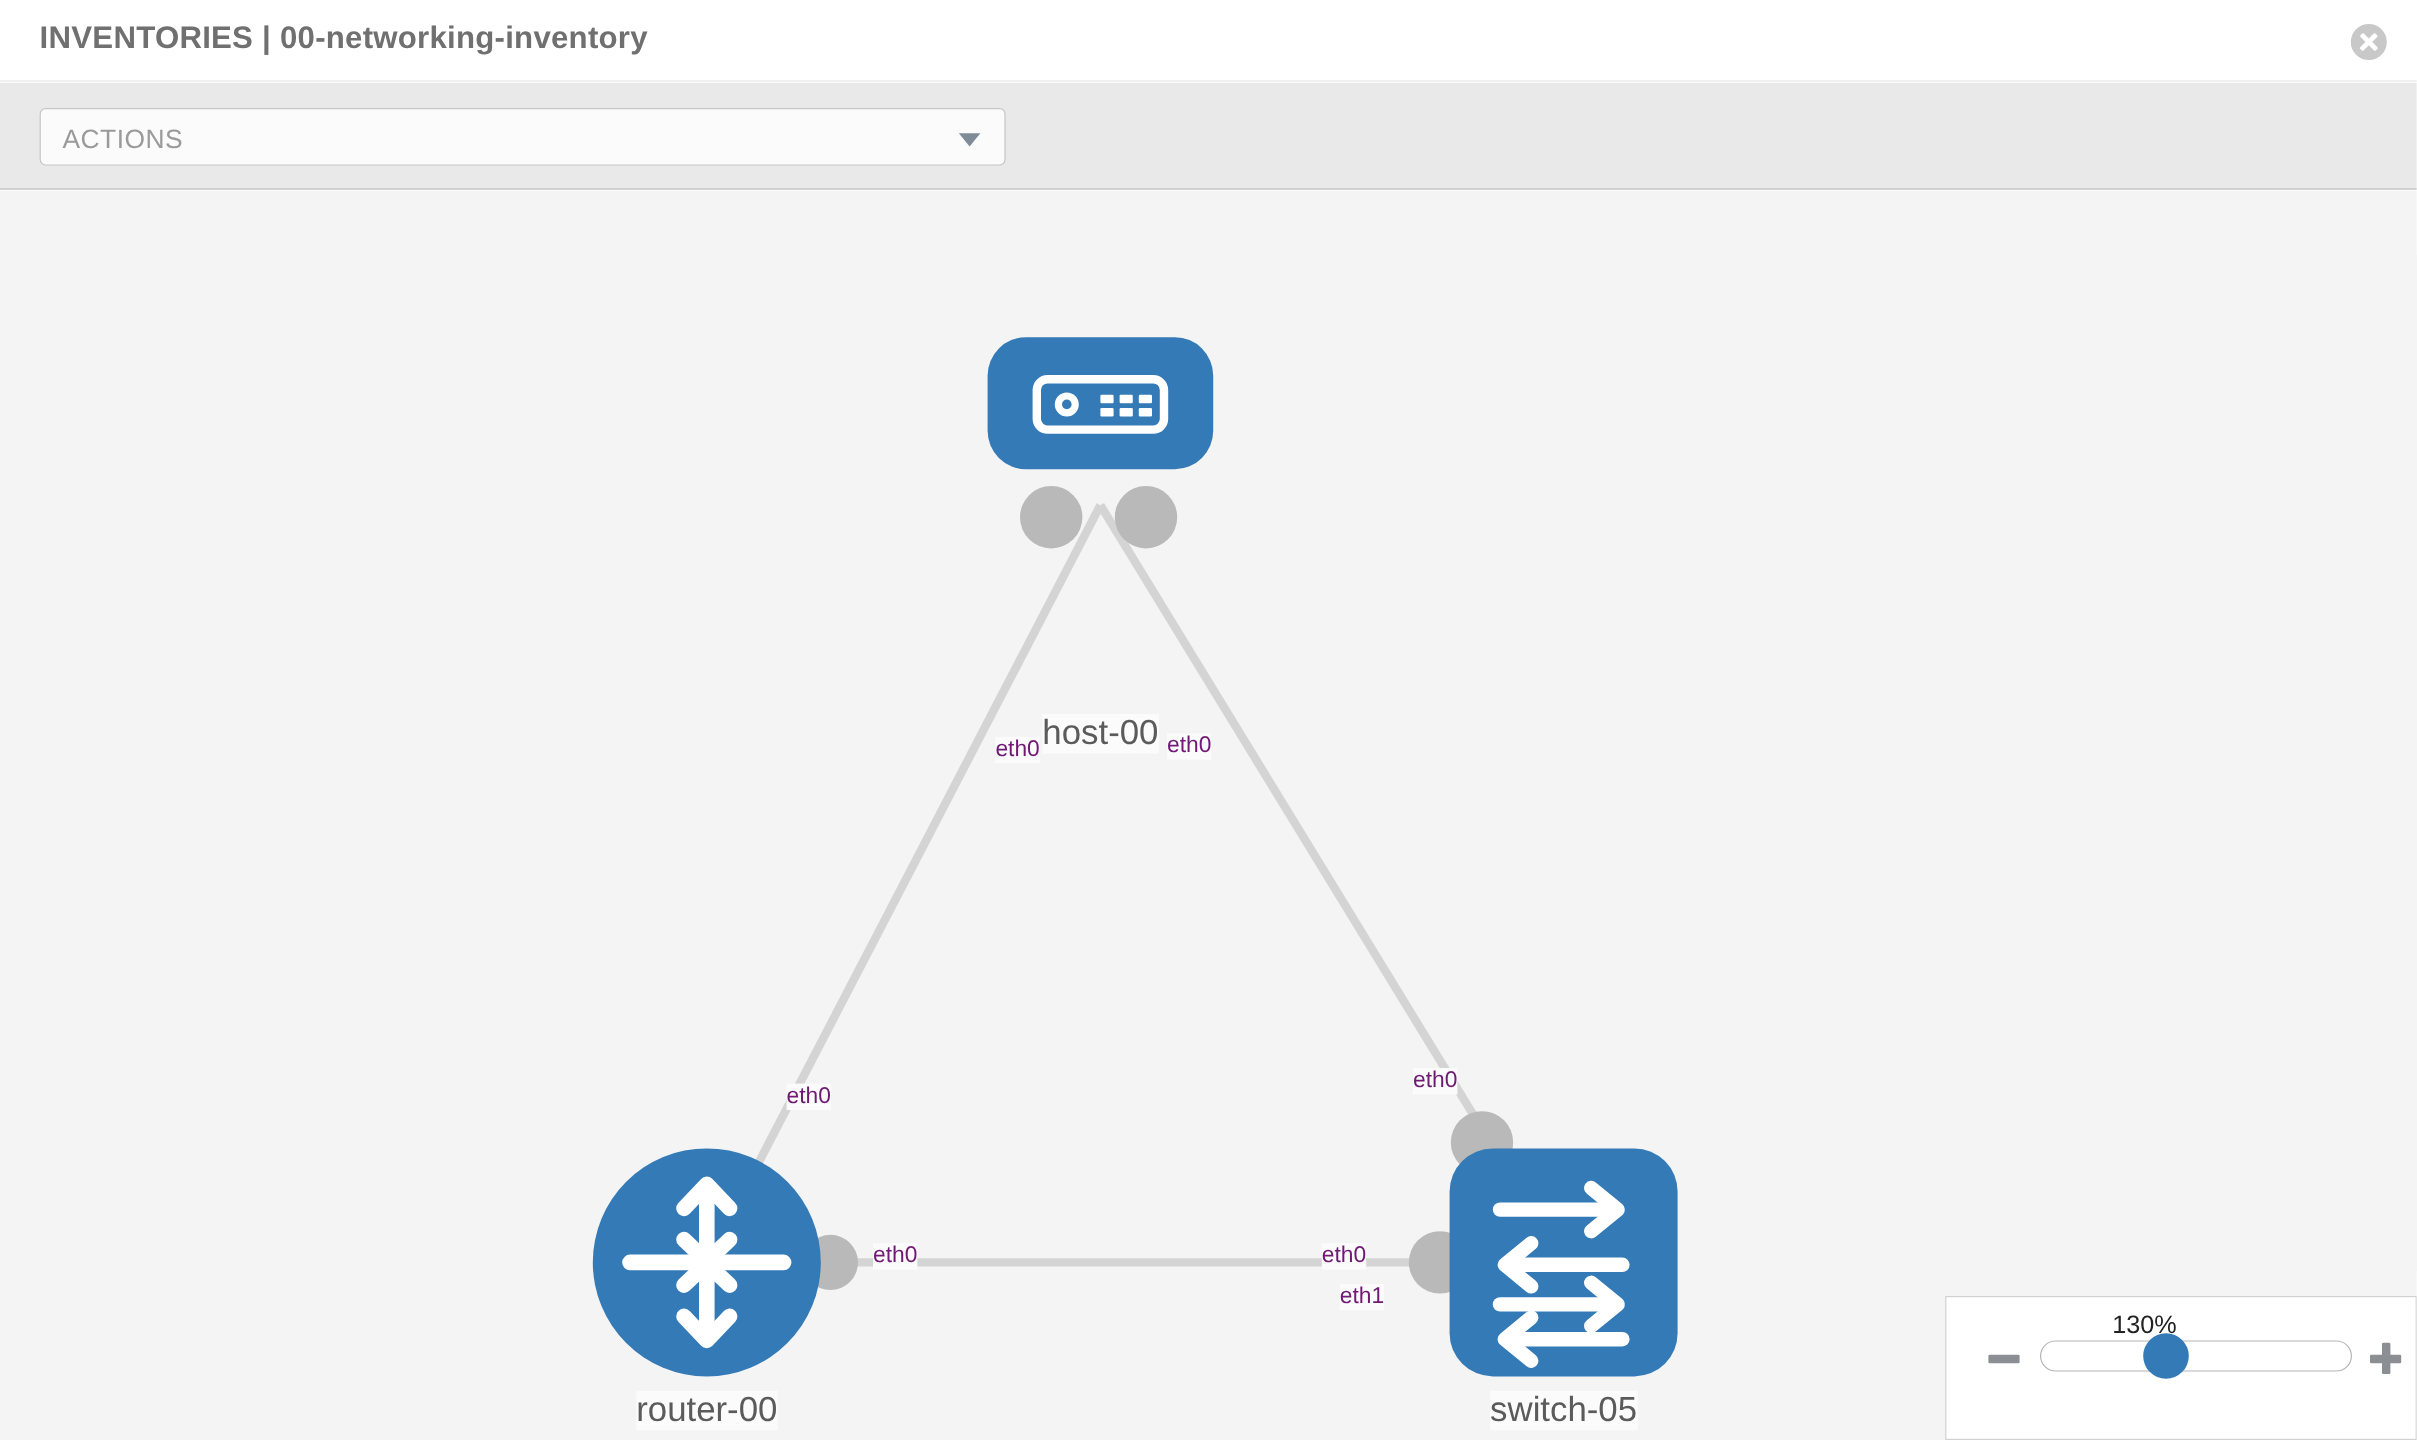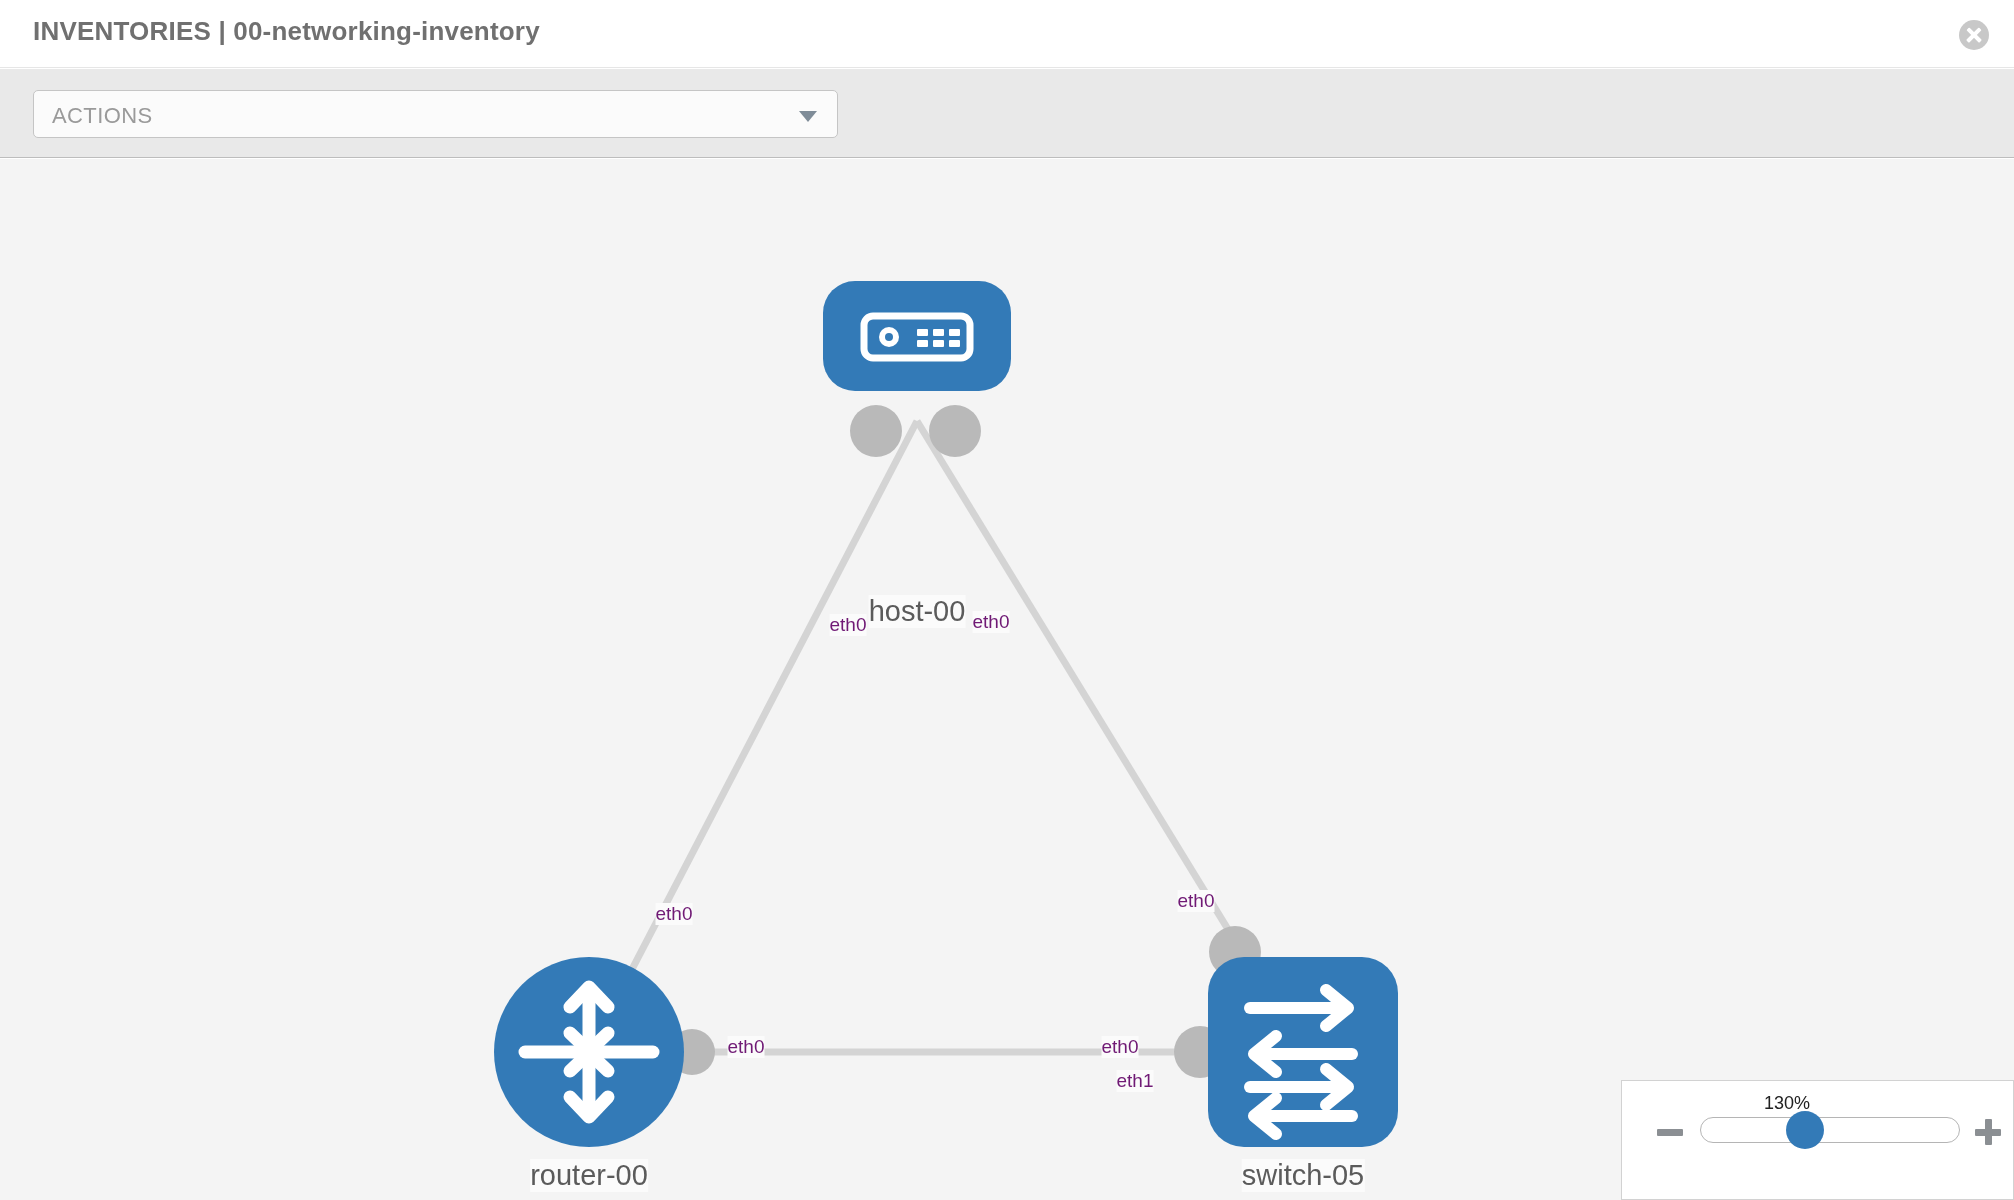--- a/index.html
+++ b/index.html
@@ -113,21 +113,21 @@
 
   
   .zoom-panel {
     position: absolute; left: 1621px; top: 1080px;
     width: 393px; height: 120px;
     background: #ffffff;
     border: 1px solid #d2d2d2;
   }
   .zoom-value {
     position: absolute; left: 0; top: 12px; width: 330px;
-    text-align: center; font-size: 18px; color: #222;
+    text-align: center; font-size: 21px; color: #222;
   }
   .zoom-minus, .zoom-plus {
     position: absolute; top: 48px; cursor: pointer;
   }
   .zoom-minus { left: 35px; width: 26px; height: 7px; background: #8b8f93; border-radius: 1px; }
   .zoom-plus  { left: 353px; width: 26px; height: 26px; top: 38px; }
   .zoom-plus::before, .zoom-plus::after {
     content:""; position:absolute; background:#8b8f93; border-radius:1px;
   }
   .zoom-plus::before { left: 0; top: 9.5px; width: 26px; height: 7px; }

